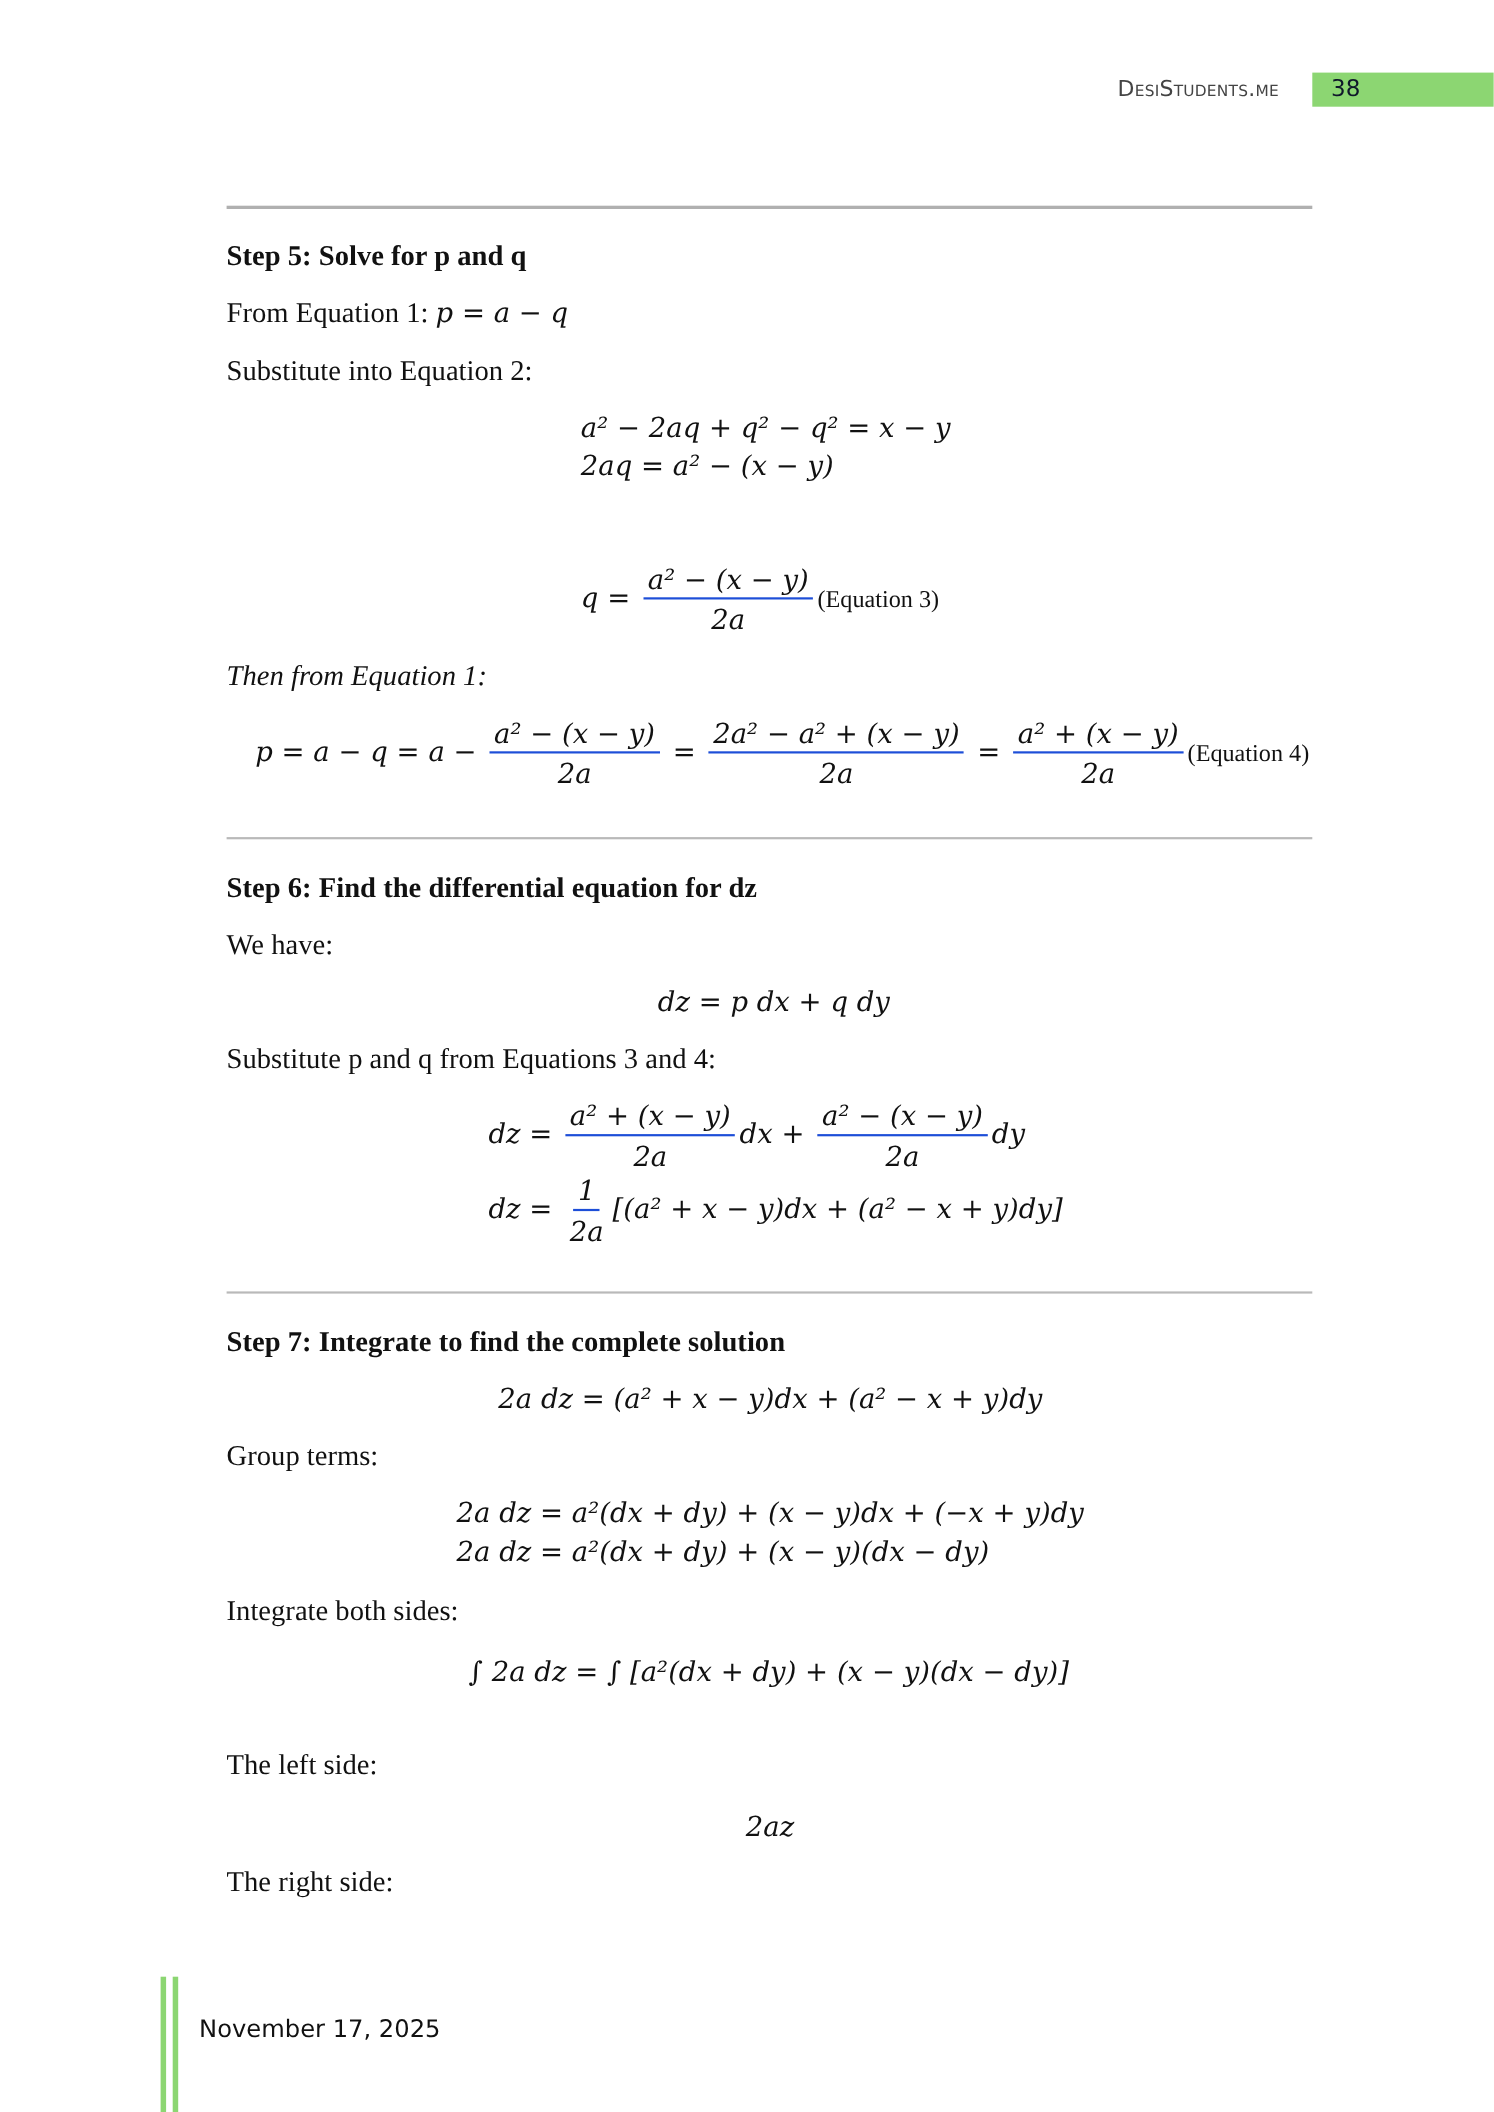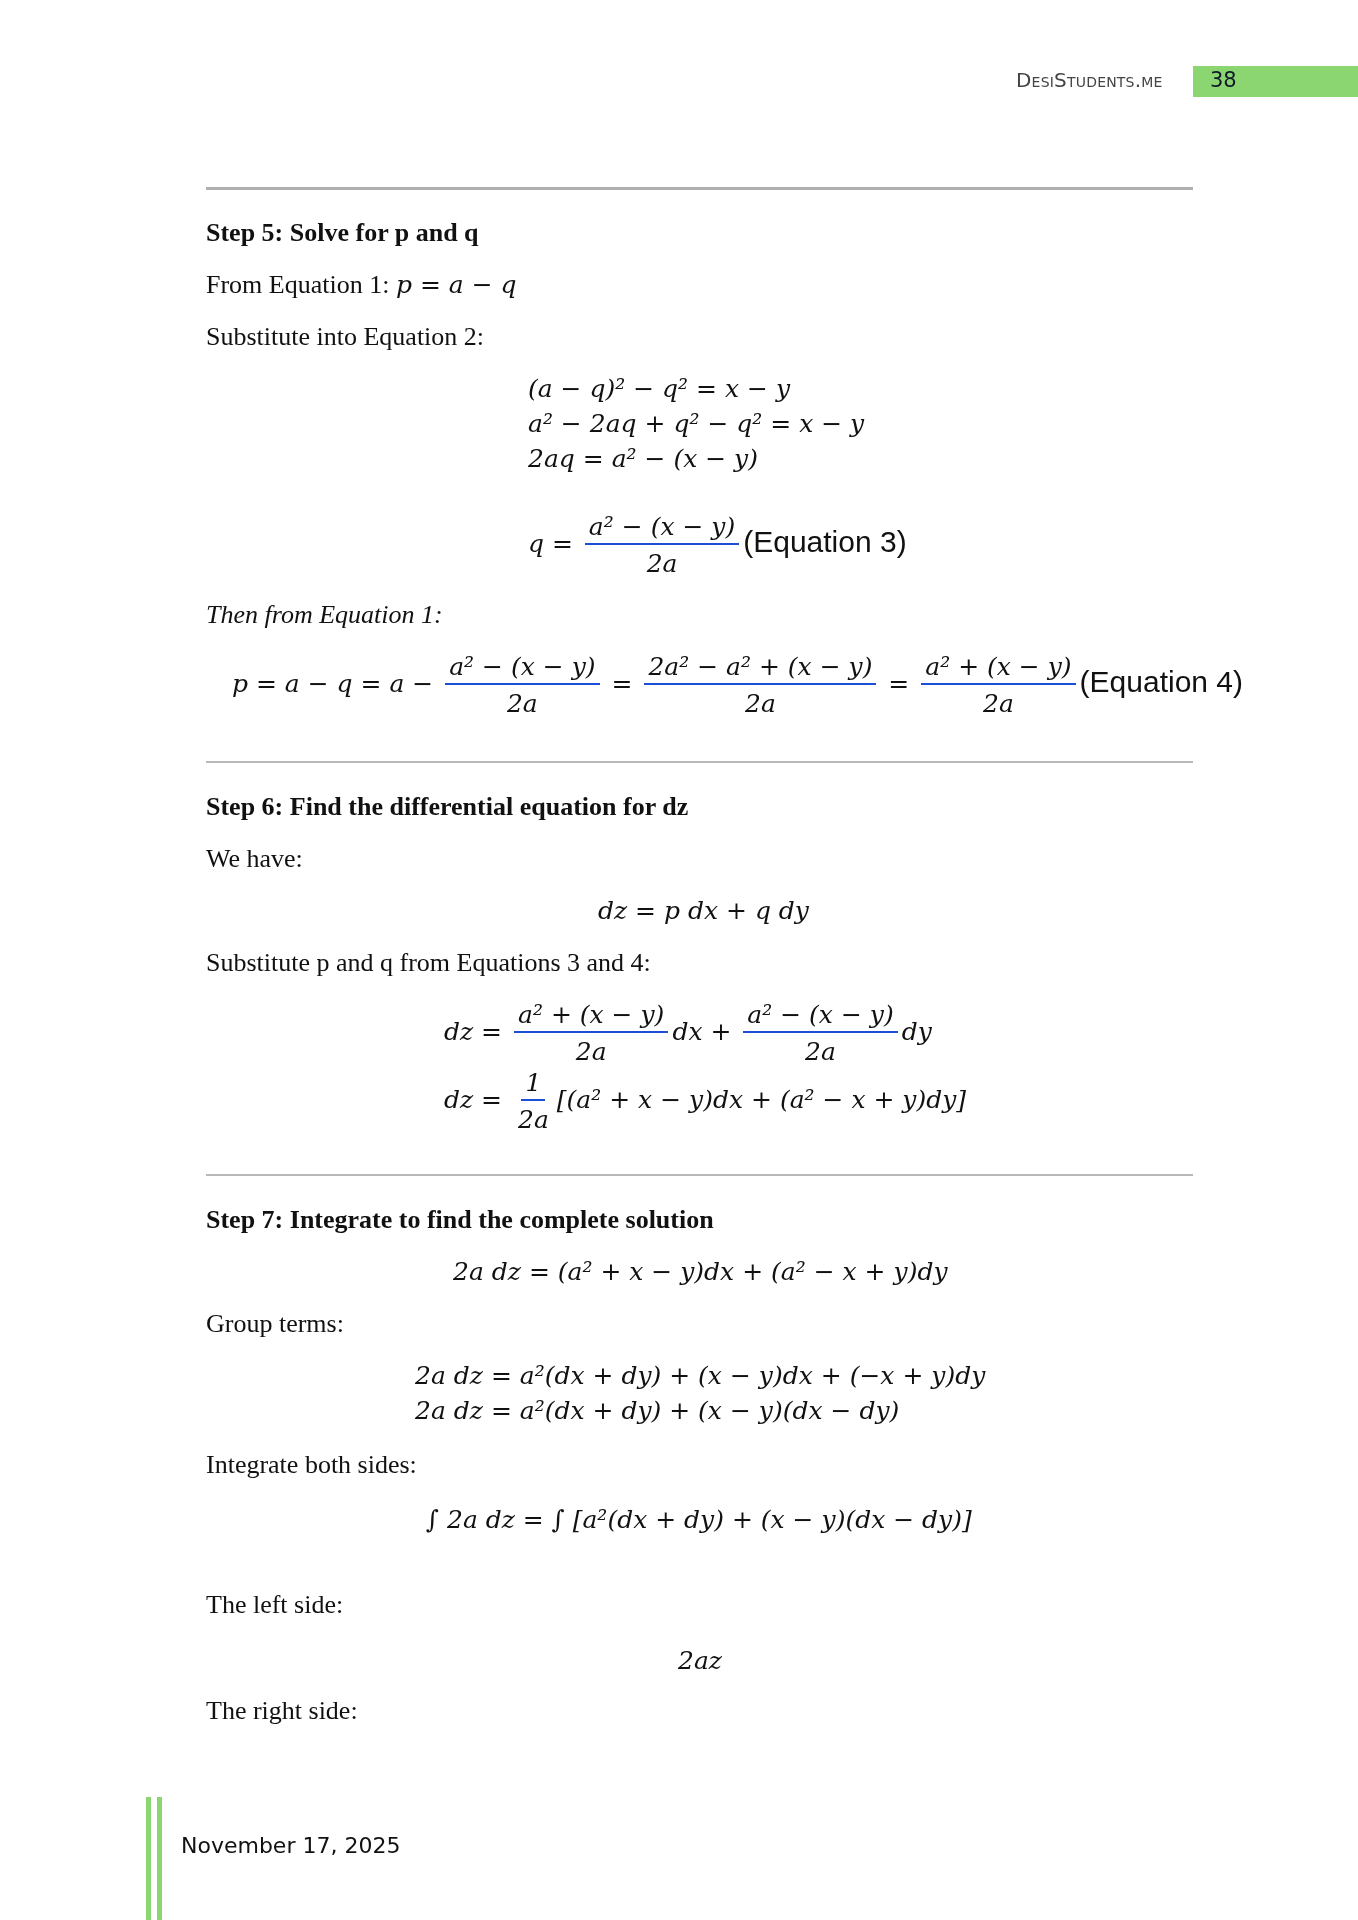--- a/index.html
+++ b/index.html
@@ -11,42 +11,41 @@
   .hdr-band { left:1193px; top:66px; width:165px; height:31px; background:#8cd672; }
   .hdr-page { left:1210px; top:68px; font-family:"DejaVu Sans", sans-serif; font-size:21px; color:#0f172a; }
   .rule { left:206px; width:987px; height:0; border-top:2px solid #b9b9b9; }
   .rule.thick { border-top:3px solid #b0b0b0; }
   .h { left:206px; font-weight:bold; font-size:26px; }
   .p { left:206px; font-size:26px; }
   .m { font-family:"DejaVu Serif", serif; font-style:italic; font-size:25px; white-space:nowrap; }
   .frac { display:inline-flex; flex-direction:column; align-items:center; vertical-align:middle; margin:0 4px; }
   .frac .num { padding:0 4px 2px; border-bottom:2px solid #1d4ed8; }
   .frac .den { padding:4px 4px 0; }
-  .eqtag { font-family:Liberation Sans, sans-serif; font-style:normal; font-size:30px; }
+  .eqtag { font-family:Liberation Serif, serif; font-style:normal; font-size:22px; }
   .footer-bars { left:146px; top:1797px; width:17px; height:123px; }
   .footer-bars span { position:absolute; top:0; width:5px; height:123px; background:#8cd672; }
   .footer-date { left:181px; top:1833px; font-family:"DejaVu Sans", sans-serif; font-size:22px; color:#111; }
 </style>
 </head>
 <body>
 
 <div class="abs hdr-brand">DesiStudents.me</div>
 <div class="abs hdr-band"></div>
 <div class="abs hdr-page">38</div>
 
 <div class="abs rule thick" style="top:187px;"></div>
 
 <div class="abs h" style="top:218px;">Step 5: Solve for p and q</div>
 <div class="abs p" style="top:270px;">
   <span>From Equation 1: </span><span class="m">p = a − q</span>
 </div>
 <div class="abs p" style="top:322px;">Substitute into Equation 2:</div>
 
 <div class="abs" style="left:528px; top:374px;">
-  <div class="m" style="height:35px;">(a − q)² − q² = x − y</div>
   <div class="m" style="height:35px;">a² − 2aq + q² − q² = x − y</div>
   <div class="m" style="height:35px;">2aq = a² − (x − y)</div>
 </div>
 <div class="abs m" style="left:528px; top:512px;">
   <span>q =</span>
   <span class="frac">
     <span class="num">a² − (x − y)</span>
     <span class="den">2a</span>
   </span><span class="eqtag">(Equation 3)</span>
 </div>

